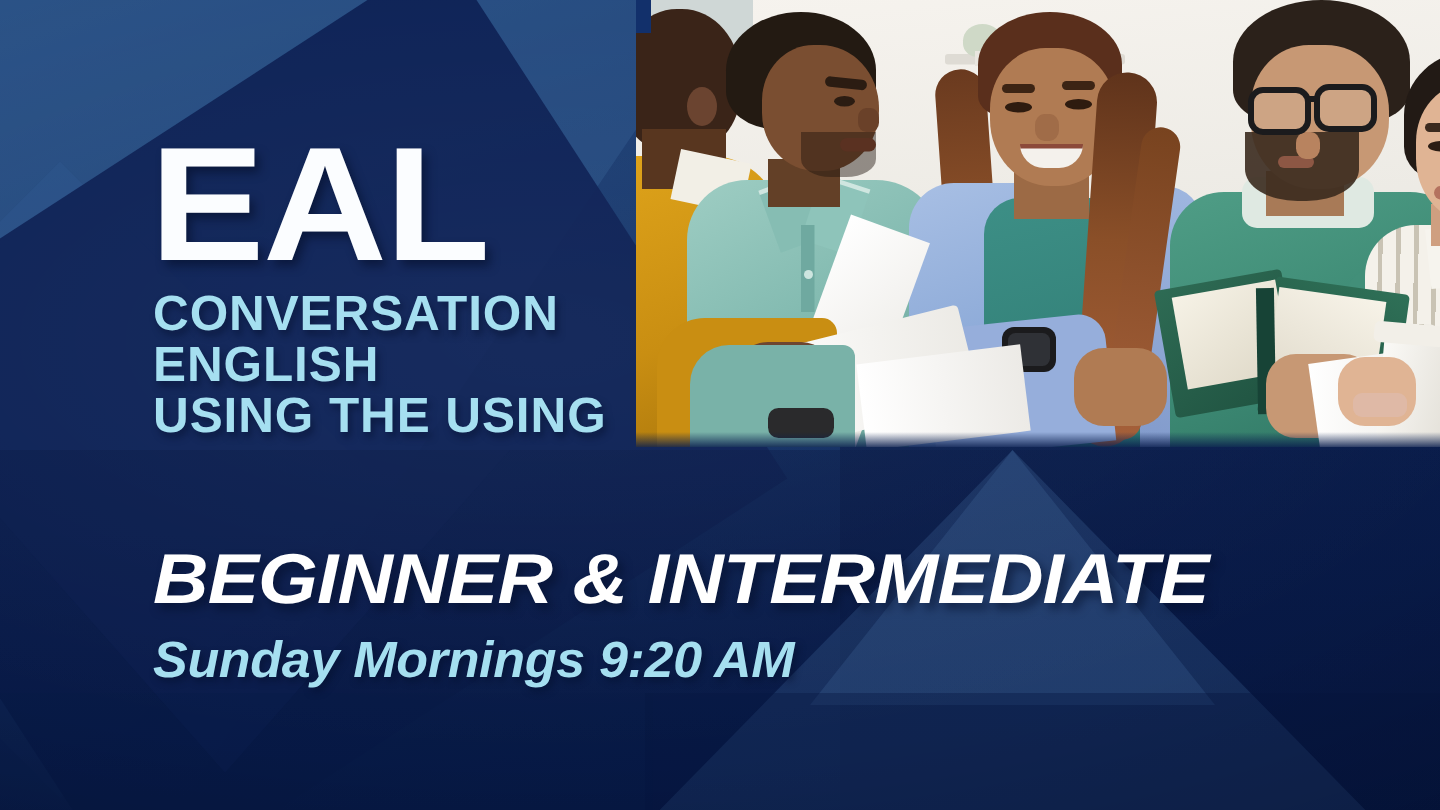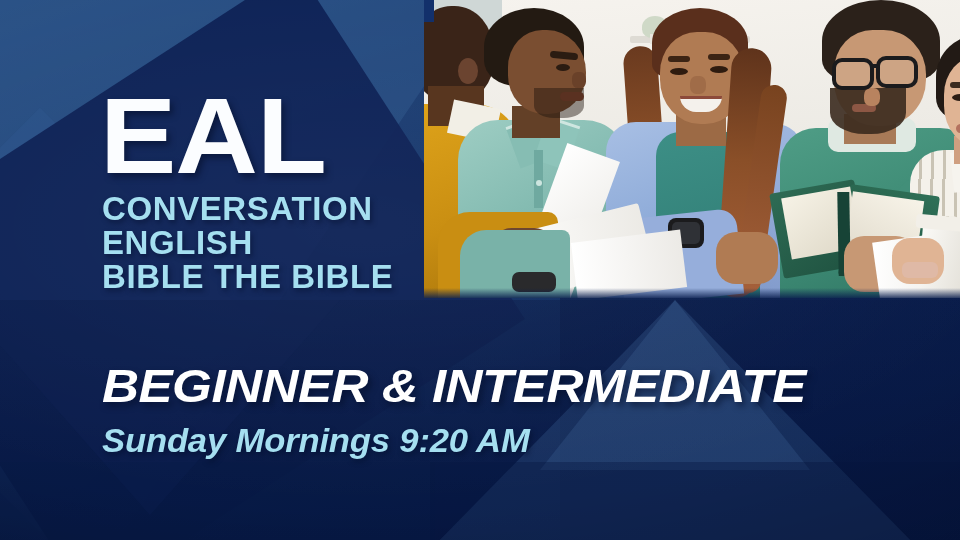--- a/index.html
+++ b/index.html
@@ -389,21 +389,21 @@
     </div>
   </div>
 
   <div class="copy">
 
     <div class="eal">EAL</div>
 
     <div class="sub">
       <div>CONVERSATION</div>
       <div>ENGLISH</div>
-      <div>BIBLE THE BIBLE</div>
+      <div>USING THE USING</div>
     </div>
 
     <div class="level">BEGINNER &amp; INTERMEDIATE</div>
 
     <div class="time">Sunday Mornings 9:20 AM</div>
 
   </div>
 
 </div>
 

